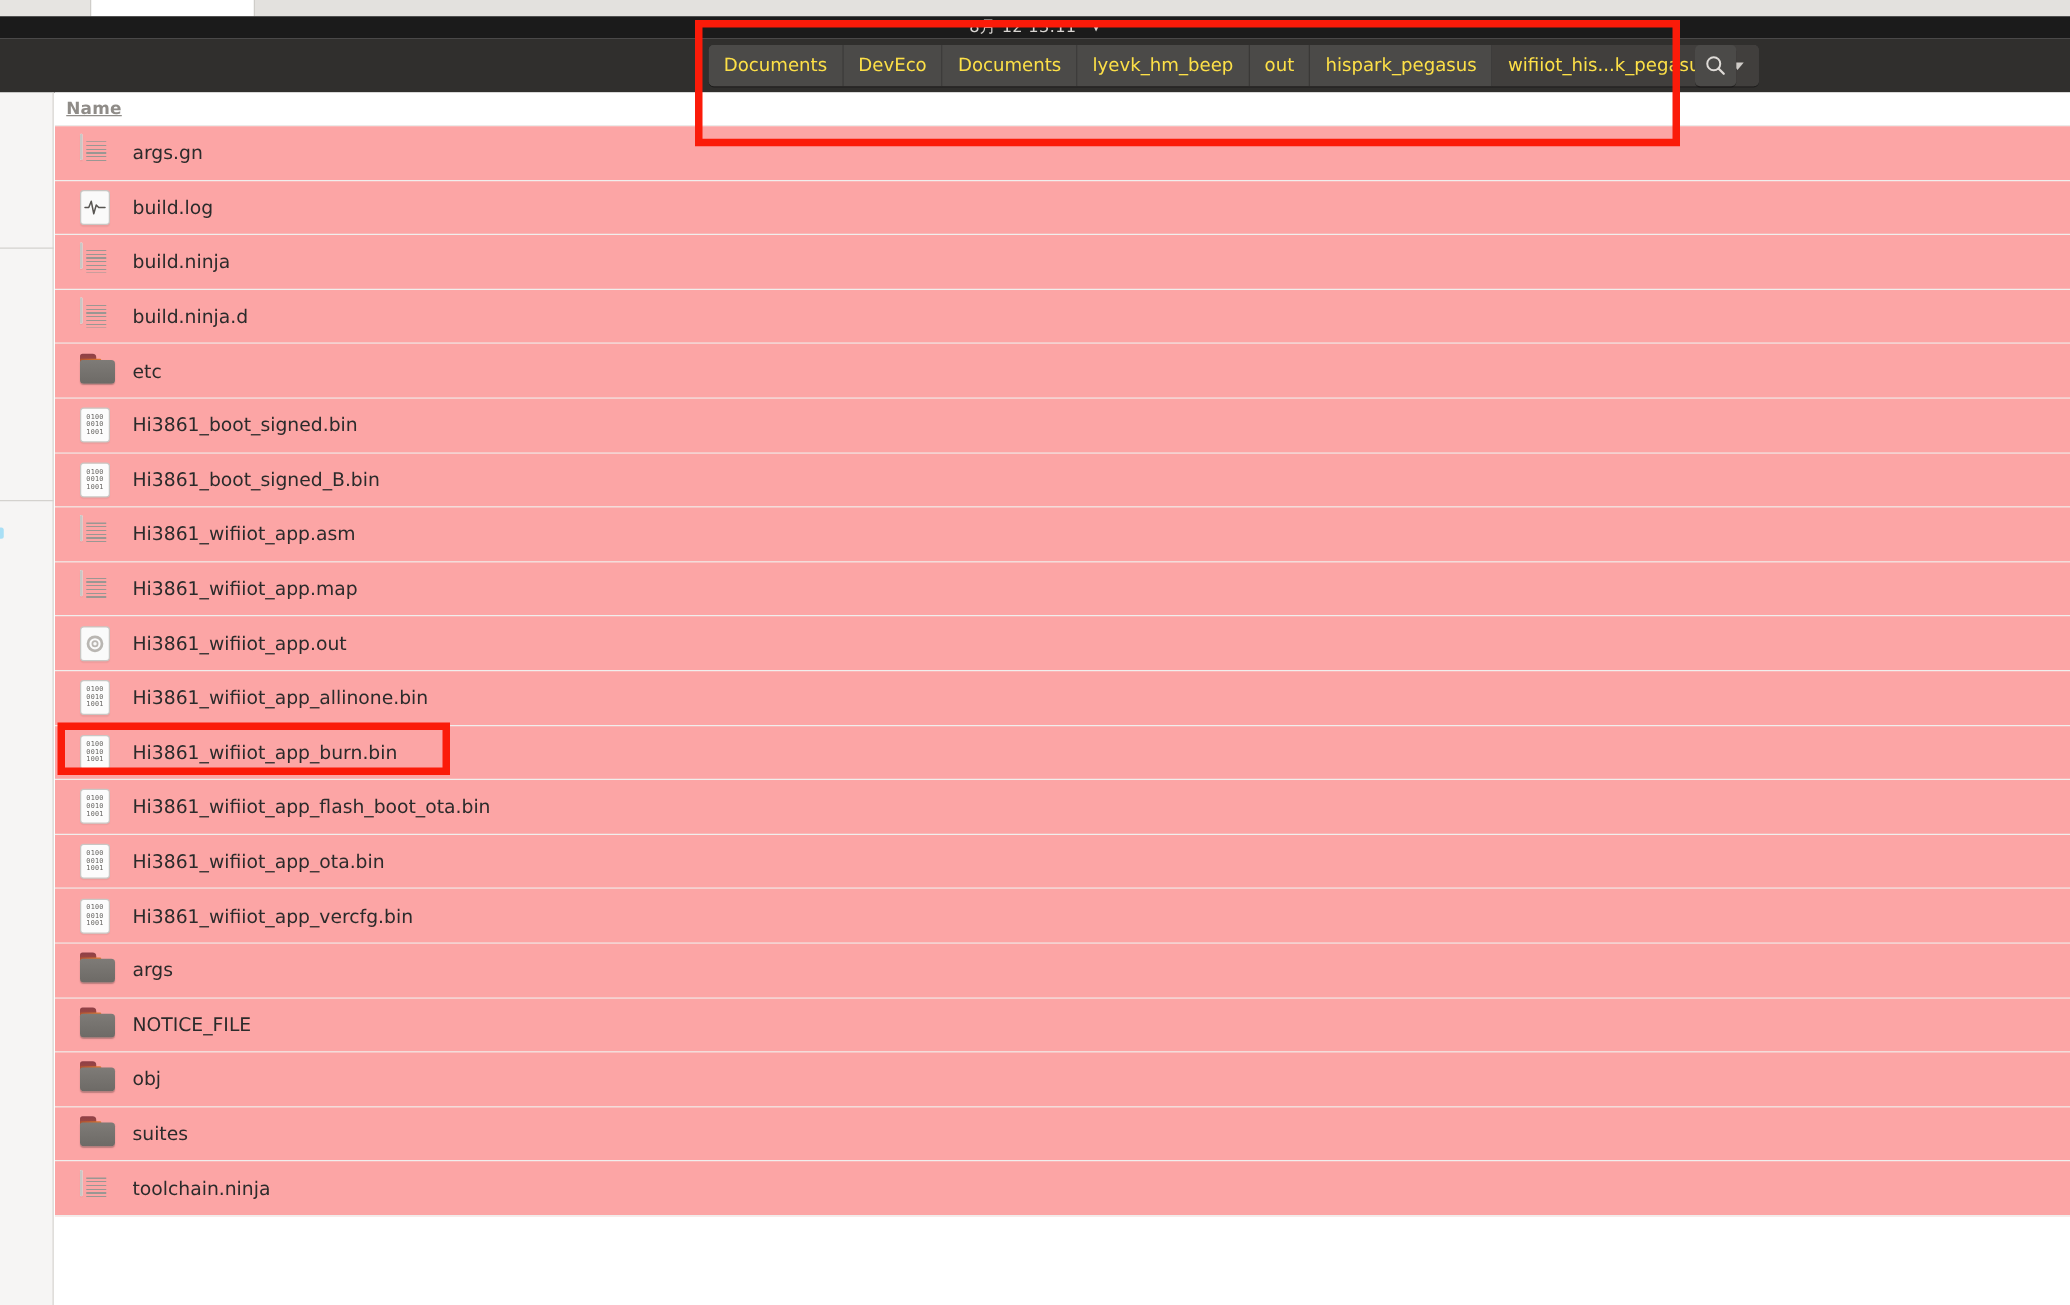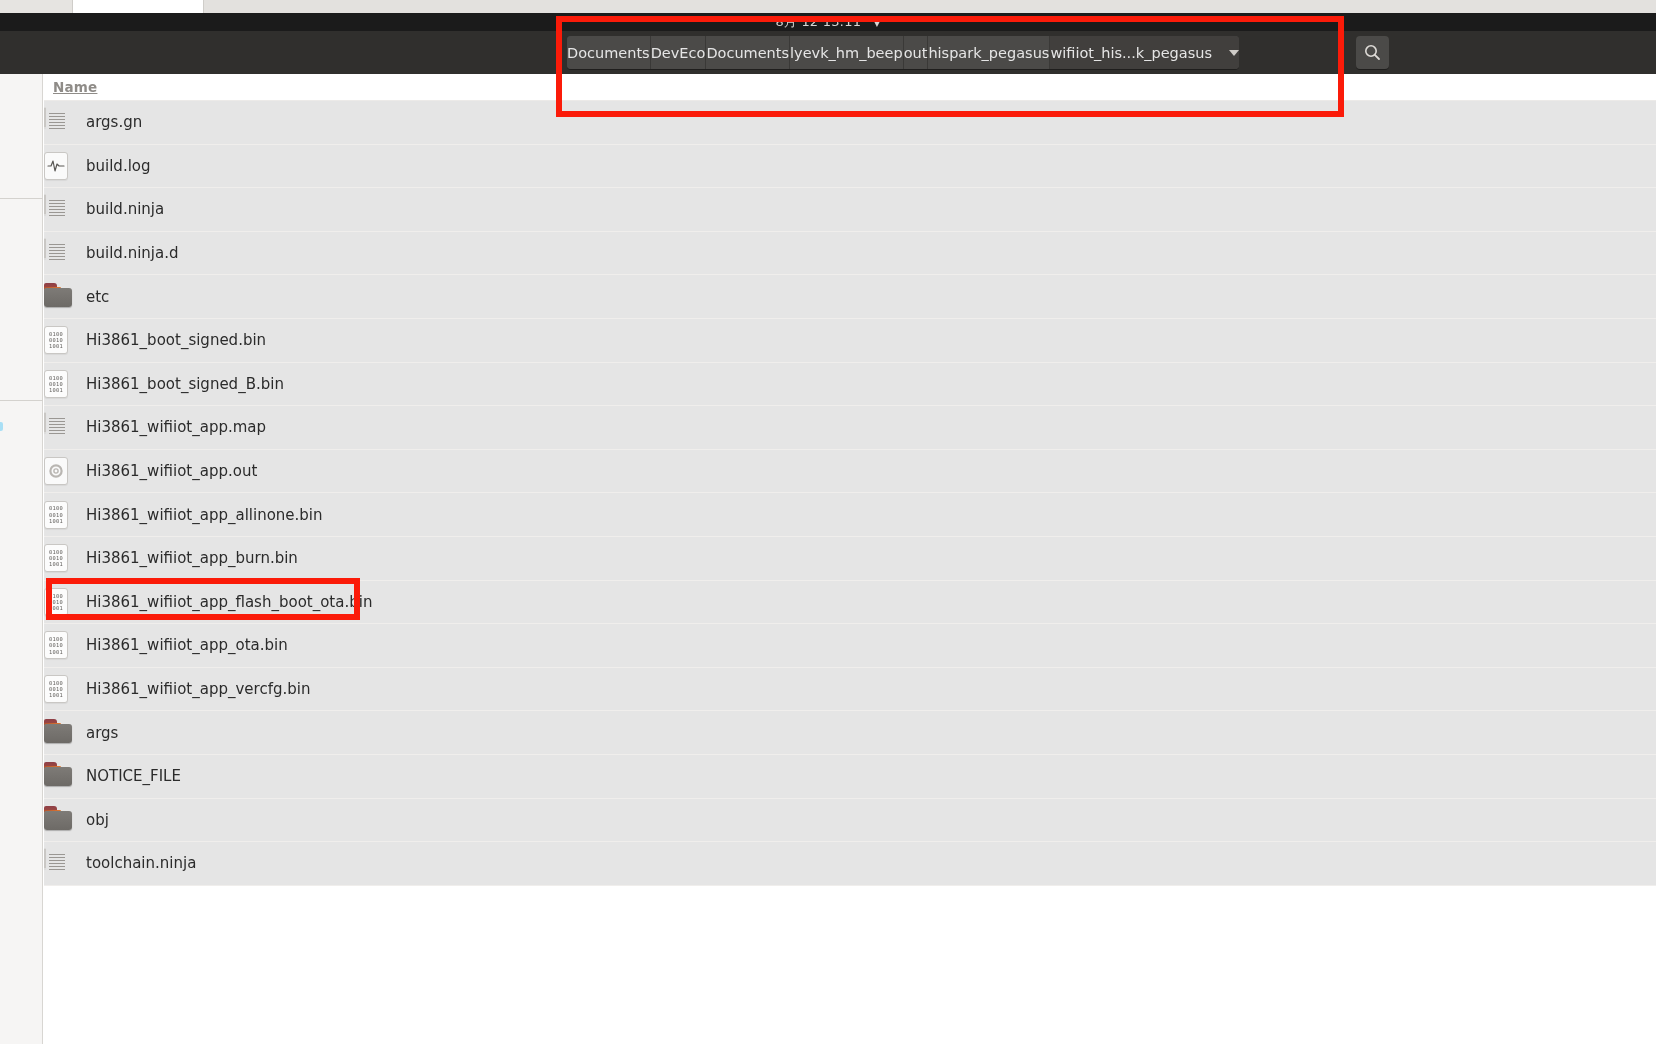--- a/index.html
+++ b/index.html
@@ -85,24 +85,24 @@
     align-items: stretch;
     border-radius: 4px;
     overflow: hidden;
     background: #4b4a48;
     box-shadow: 0 1px 0 rgba(0,0,0,.35);
   }
   .crumb {
     display: flex;
     align-items: center;
     justify-content: center;
-    padding: 0 0;
+    padding: 0 12px;
     height: 33px;
     background: #4b4a48;
-    color: #e5e5e5;
+    color: #fde047;
     font-size: 14.5px;
     white-space: nowrap;
     border-right: 1px solid #3a3937;
     cursor: default;
   }
   .crumb:last-child { border-right: none; }
   .crumb.active {
     background: #413f3d;
   }
   .crumb .dd {
@@ -177,23 +177,23 @@
     font-weight: bold;
     color: #8f8c88;
     letter-spacing: .2px;
     text-decoration: underline;
   }
 
   .row {
     height: 43.6px;
     display: flex;
     align-items: center;
-    padding-left: 0;
+    padding-left: 20px;
     border-bottom: 1px solid #f0eeec;
-    background: #e5e5e5;
+    background: #fca5a5;
   }
   .row .label {
     font-size: 15px;
     color: #2b2b2b;
     white-space: nowrap;
   }
 
   
   .icon {
     width: 26px;
@@ -414,20 +414,24 @@
             <span class="ic-bin">
               <span>0100</span>
               <span>0010</span>
               <span>1001</span>
             </span>
           </span>
           <span class="label">Hi3861_boot_signed_B.bin</span>
         </div>
         <div class="row">
           <span class="icon"><span class="ic-doc"></span></span>
+          <span class="label">Hi3861_wifiiot_app.asm</span>
+        </div>
+        <div class="row">
+          <span class="icon"><span class="ic-doc"></span></span>
           <span class="label">Hi3861_wifiiot_app.map</span>
         </div>
         <div class="row">
           <span class="icon">
             <span class="ic-exe">
               <svg width="16" height="16" viewBox="0 0 16 16">
                 <circle cx="8" cy="8" r="5.6" fill="none" stroke="#b9b6b2" stroke-width="2.2"></circle>
                 <circle cx="8" cy="8" r="2.1" fill="none" stroke="#b9b6b2" stroke-width="1.4"></circle>
               </svg>
             </span>
@@ -490,20 +494,24 @@
         </div>
         <div class="row">
           <span class="icon"><span class="ic-folder"><span class="tab"></span><span class="body"></span></span></span>
           <span class="label">NOTICE_FILE</span>
         </div>
         <div class="row">
           <span class="icon"><span class="ic-folder"><span class="tab"></span><span class="body"></span></span></span>
           <span class="label">obj</span>
         </div>
         <div class="row">
+          <span class="icon"><span class="ic-folder"><span class="tab"></span><span class="body"></span></span></span>
+          <span class="label">suites</span>
+        </div>
+        <div class="row">
           <span class="icon"><span class="ic-doc"></span></span>
           <span class="label">toolchain.ninja</span>
         </div>
       </div>
   </div>
 
   <div class="annot" id="annot-pathbar" style="border-color: rgb(251, 27, 9);"></div>
   <div class="annot" id="annot-file" style="border-color: rgb(251, 27, 9);"></div>
 
 </div>

